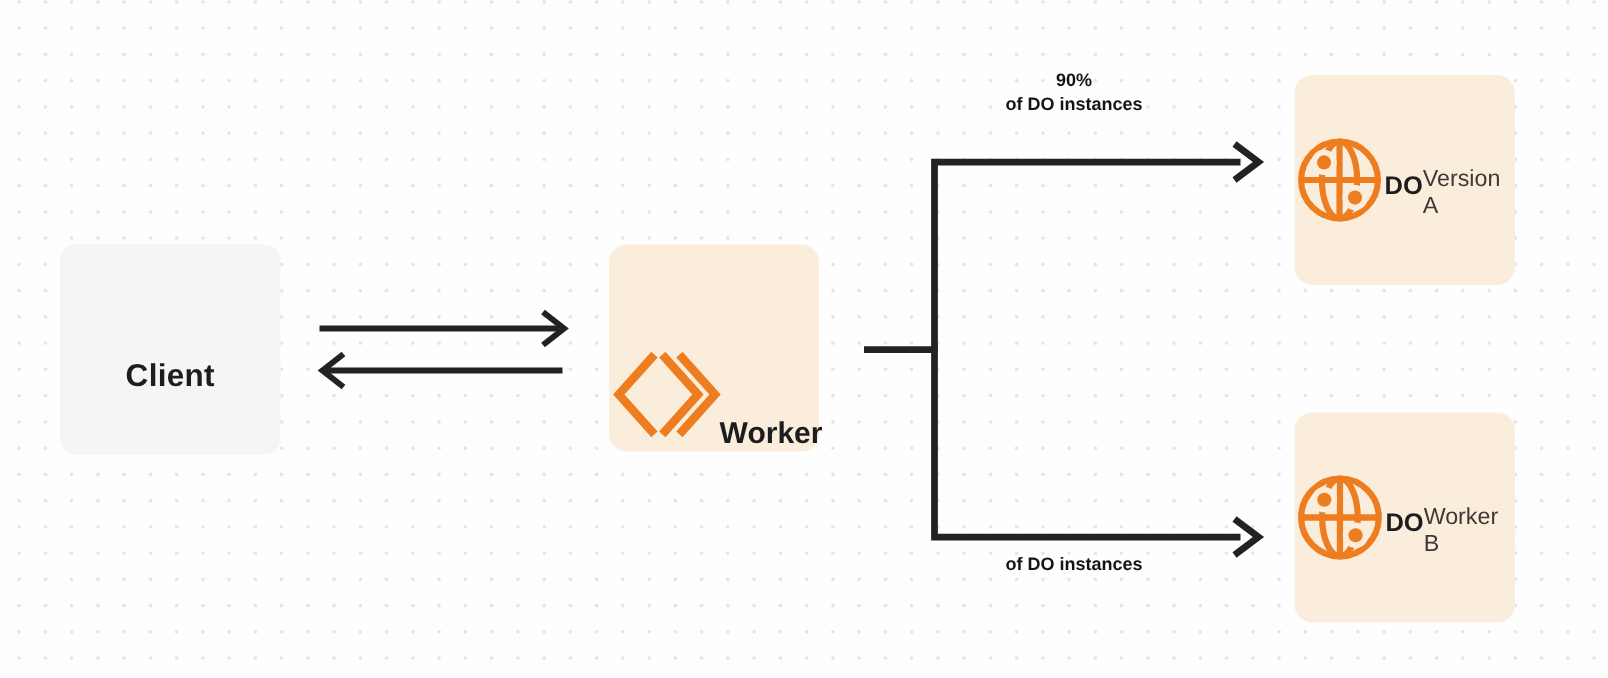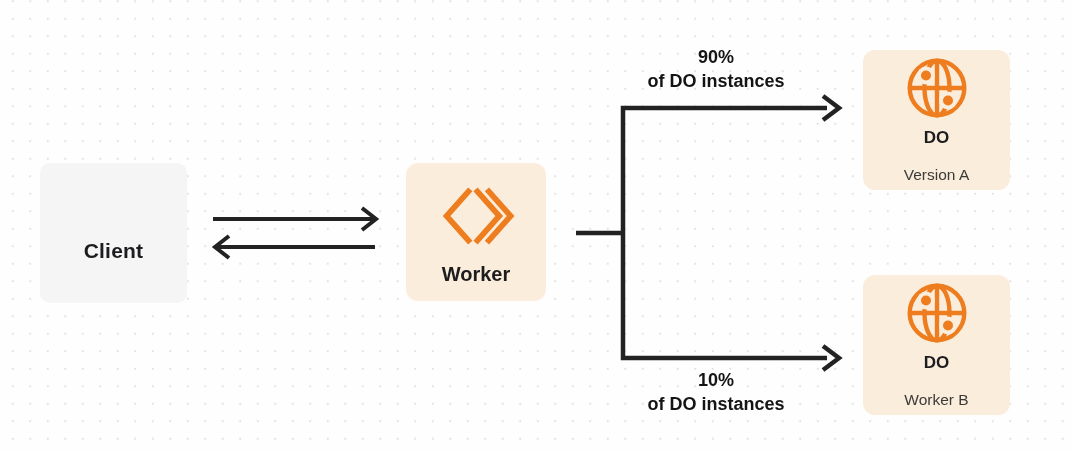--- a/index.html
+++ b/index.html
@@ -18,47 +18,47 @@
     width:1072px;height:452px;
     background-color:var(--bg);
     background-image:radial-gradient(circle, var(--dot) 1.15px, transparent 1.35px);
     background-size:17.5px 17.5px;
     background-position:4px 10px;
     font-family:"Liberation Sans","DejaVu Sans",sans-serif;
     overflow:hidden;
   }
   .node{
     position:absolute;
-    display:flex;flex-direction:column;
+    display:flex;flex-direction:row;
     align-items:center;justify-content:center;
     border-radius:12px;
   }
   .client{left:40px;top:163px;width:147px;height:140px;background:var(--node-gray-bg);border-radius:10px;}
   .client .node-label{font-size:21px;font-weight:700;color:var(--text-dark);letter-spacing:.2px;margin-top:35px;}
-  .worker{left:406px;top:163px;width:140px;height:138px;background:var(--node-cream-bg);}
+  .worker{left:406px;top:163px;width:140px;height:138px;background:var(--node-cream-bg);align-items:flex-end;}
   .worker .node-label{font-size:20px;font-weight:700;color:var(--text-dark);margin-top:9px;}
   .do-node{left:863px;width:147px;height:140px;background:var(--node-cream-bg);}
   .do-a{top:50px;}
   .do-b{top:275px;}
   .do-title{font-size:17px;font-weight:700;color:var(--text-dark);margin-top:8px;}
   .do-sub{font-size:15.5px;font-weight:400;color:var(--text-secondary);margin-top:18px;}
 
   .conn{position:absolute;overflow:visible;}
   .conn path{stroke:var(--connector);fill:none;stroke-linejoin:miter;}
   .rr-arrows path{stroke-width:4px;}
   .branch path{stroke-width:4.5px;}
 
   .worker-logo path{stroke:var(--accent-orange);stroke-width:6px;fill:none;stroke-linejoin:miter;}
   .globe .stroke{stroke:var(--accent-orange);stroke-width:4.4px;fill:none;}
   .globe .halo{fill:var(--node-cream-bg);stroke:none;}
   .globe .dot{fill:var(--accent-orange);stroke:none;}
 
   .split-label{
     position:absolute;left:621px;width:190px;
-    text-align:center;font-size:18px;font-weight:600;
+    text-align:center;font-size:12px;font-weight:600;
     color:#141414;line-height:1.32;
   }
   .split-top-label{top:46px;}
   .split-bottom-label{top:369px;}
 </style>
 </head>
 <body>
 
 <div class="stage">
 
@@ -88,21 +88,20 @@
     <path d="M253,1 L269,13 L253,25"></path>
     <path d="M253,251 L269,263 L253,275"></path>
   </svg>
 
   <div class="split-label split-top-label">
     <div>90%</div>
     <div>of DO instances</div>
   </div>
 
   <div class="split-label split-bottom-label">
-    <div>10%</div>
     <div>of DO instances</div>
   </div>
 
   <div class="node do-node do-a">
     <svg class="globe" width="64" height="64" viewBox="0 0 64 64">
       <circle class="stroke" cx="32" cy="32" r="27.3"></circle>
       <line class="stroke" x1="4.7" y1="32" x2="59.3" y2="32" stroke="#EE7D1F" stroke-width="4.4"></line>
       <line class="stroke" x1="32" y1="4.7" x2="32" y2="59.3" stroke="#EE7D1F" stroke-width="4.4"></line>
       <ellipse class="stroke" cx="32" cy="32" rx="12.5" ry="27.3"></ellipse>
       <circle class="halo" cx="21" cy="19.5" r="9"></circle>

